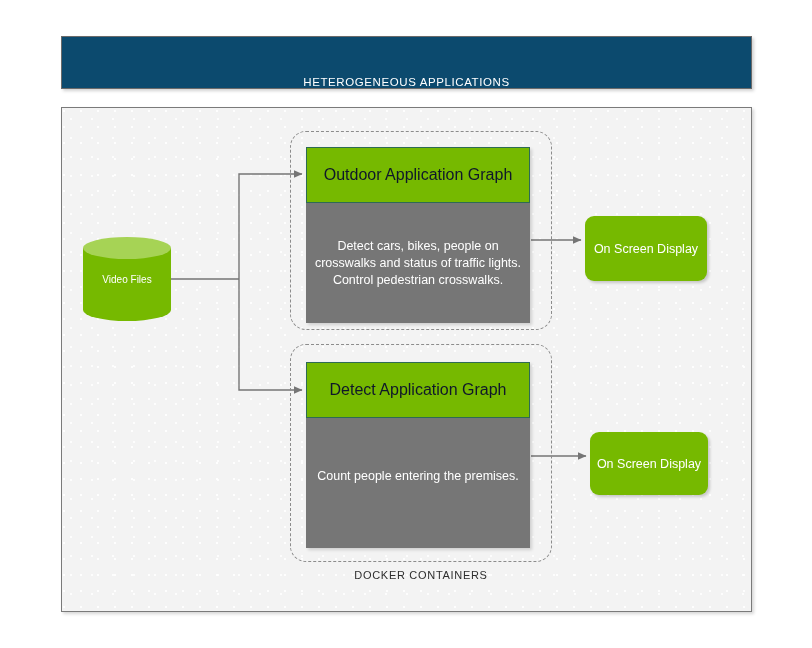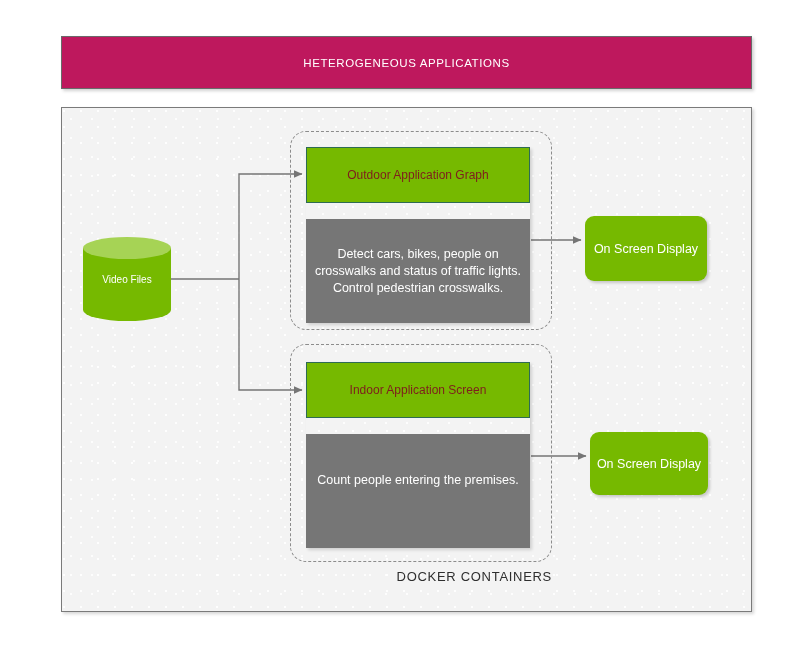--- a/index.html
+++ b/index.html
@@ -18,25 +18,25 @@
     overflow: hidden;
   }
 
   
   .header-bar {
     position: absolute;
     left: 61px;
     top: 36px;
     width: 691px;
     height: 53px;
-    background: #be185d;
+    background: #0c4a6e;
     border: 1px solid #6a6a6a;
     box-sizing: border-box;
     display: flex;
-    align-items: center;
+    align-items: flex-end;
     justify-content: center;
     box-shadow: 2px 2px 3px rgba(0,0,0,0.18);
   }
   .header-bar .title {
     color: #ffffff;
     font-size: 11.5px;
     letter-spacing: 0.6px;
     font-family: "Liberation Sans", sans-serif;
   }
 
@@ -83,23 +83,23 @@
     left: 290px;
     top: 344px;
     width: 262px;
     height: 218px;
   }
   .docker-label {
     position: absolute;
     left: 290px;
     top: 569px;
     width: 262px;
-    text-align: right;
+    text-align: center;
     color: #2e2e2e;
-    font-size: 13px;
+    font-size: 11px;
     letter-spacing: 0.7px;
   }
 
   
   .app-card {
     position: absolute;
     box-sizing: border-box;
     box-shadow: 2px 2px 3px rgba(0,0,0,0.15);
   }
   #card-outdoor { left: 306px; top: 147px; width: 224px; height: 176px; }
@@ -110,42 +110,41 @@
     left: 0;
     top: 0;
     width: 100%;
     height: 56px;
     background: #76b900;
     border: 1.2px solid #2e6b54;
     box-sizing: border-box;
     display: flex;
     align-items: center;
     justify-content: center;
-    color: #7f1d1d;
-    font-size: 12px;
+    color: #0f172a;
+    font-size: 16px;
   }
   .app-card .card-body {
     position: absolute;
     left: 0;
     top: 56px;
     width: 100%;
     bottom: 0;
     background: #767676;
     display: flex;
     align-items: center;
     justify-content: center;
     text-align: center;
     color: #ffffff;
     font-size: 12.5px;
     line-height: 17px;
     padding: 0 8px;
     box-sizing: border-box;
-    margin-top: 16px;
-  }
-  #card-indoor .card-body { align-items: flex-start; padding-top: 38px; }
+  }
+  #card-indoor .card-body { align-items: flex-start; padding-top: 50px; }
 
   
   .osd-box {
     position: absolute;
     background: #76b900;
     border-radius: 9px;
     display: flex;
     align-items: center;
     justify-content: center;
     text-align: center;
@@ -254,21 +253,21 @@
   </div>
 
   <div class="docker-box" id="docker-outdoor"></div>
   <div class="app-card" id="card-outdoor">
     <div class="card-head">Outdoor Application Graph</div>
     <div class="card-body">Detect cars, bikes, people on crosswalks and status of traffic lights. Control pedestrian crosswalks.</div>
   </div>
 
   <div class="docker-box" id="docker-indoor"></div>
   <div class="app-card" id="card-indoor">
-    <div class="card-head">Indoor Application Screen</div>
+    <div class="card-head">Detect Application Graph</div>
     <div class="card-body">Count people entering the premises.</div>
   </div>
 
   <div class="docker-label">DOCKER CONTAINERS</div>
 
   <div class="osd-box" id="osd-top">On Screen Display</div>
   <div class="osd-box" id="osd-bottom">On Screen Display</div>
 
 </div>
 

